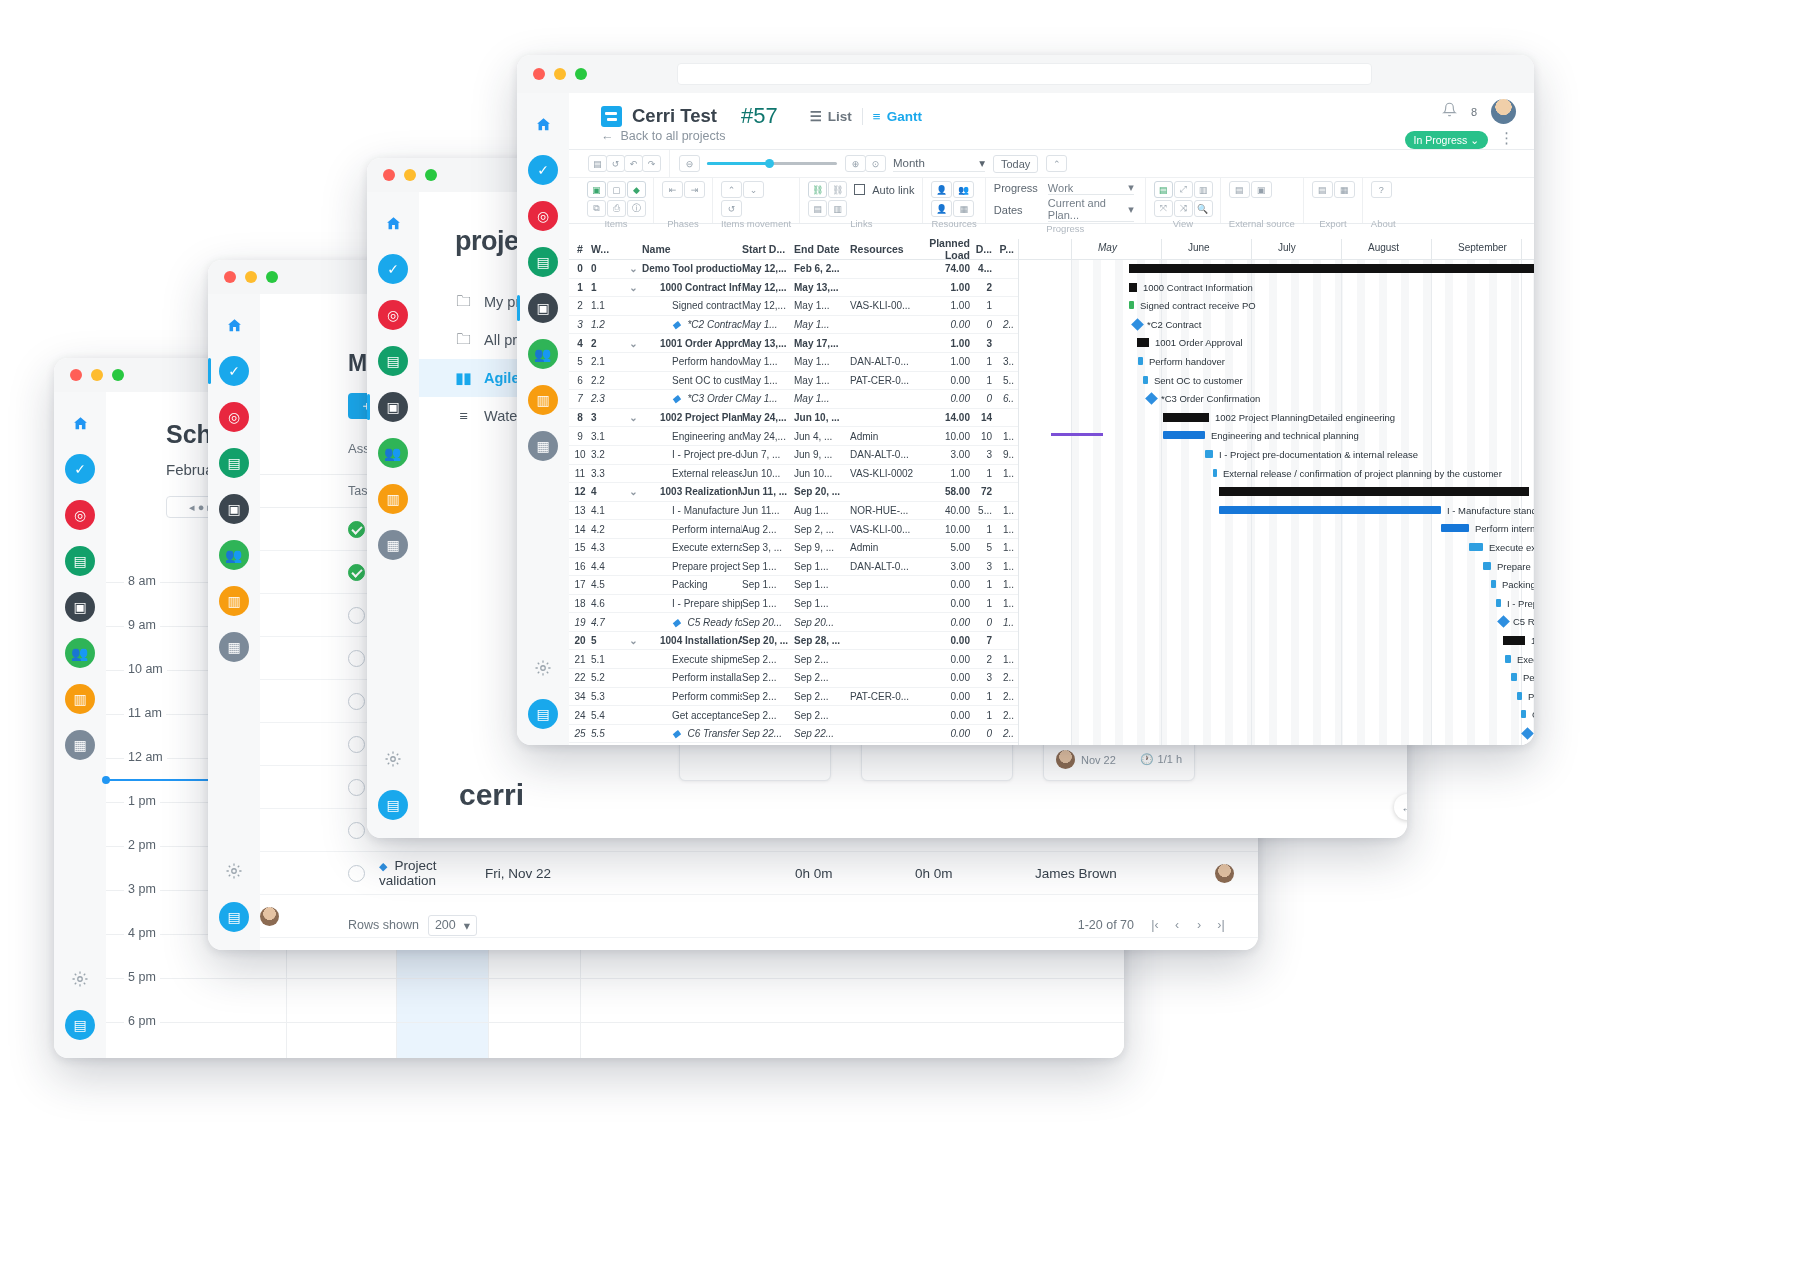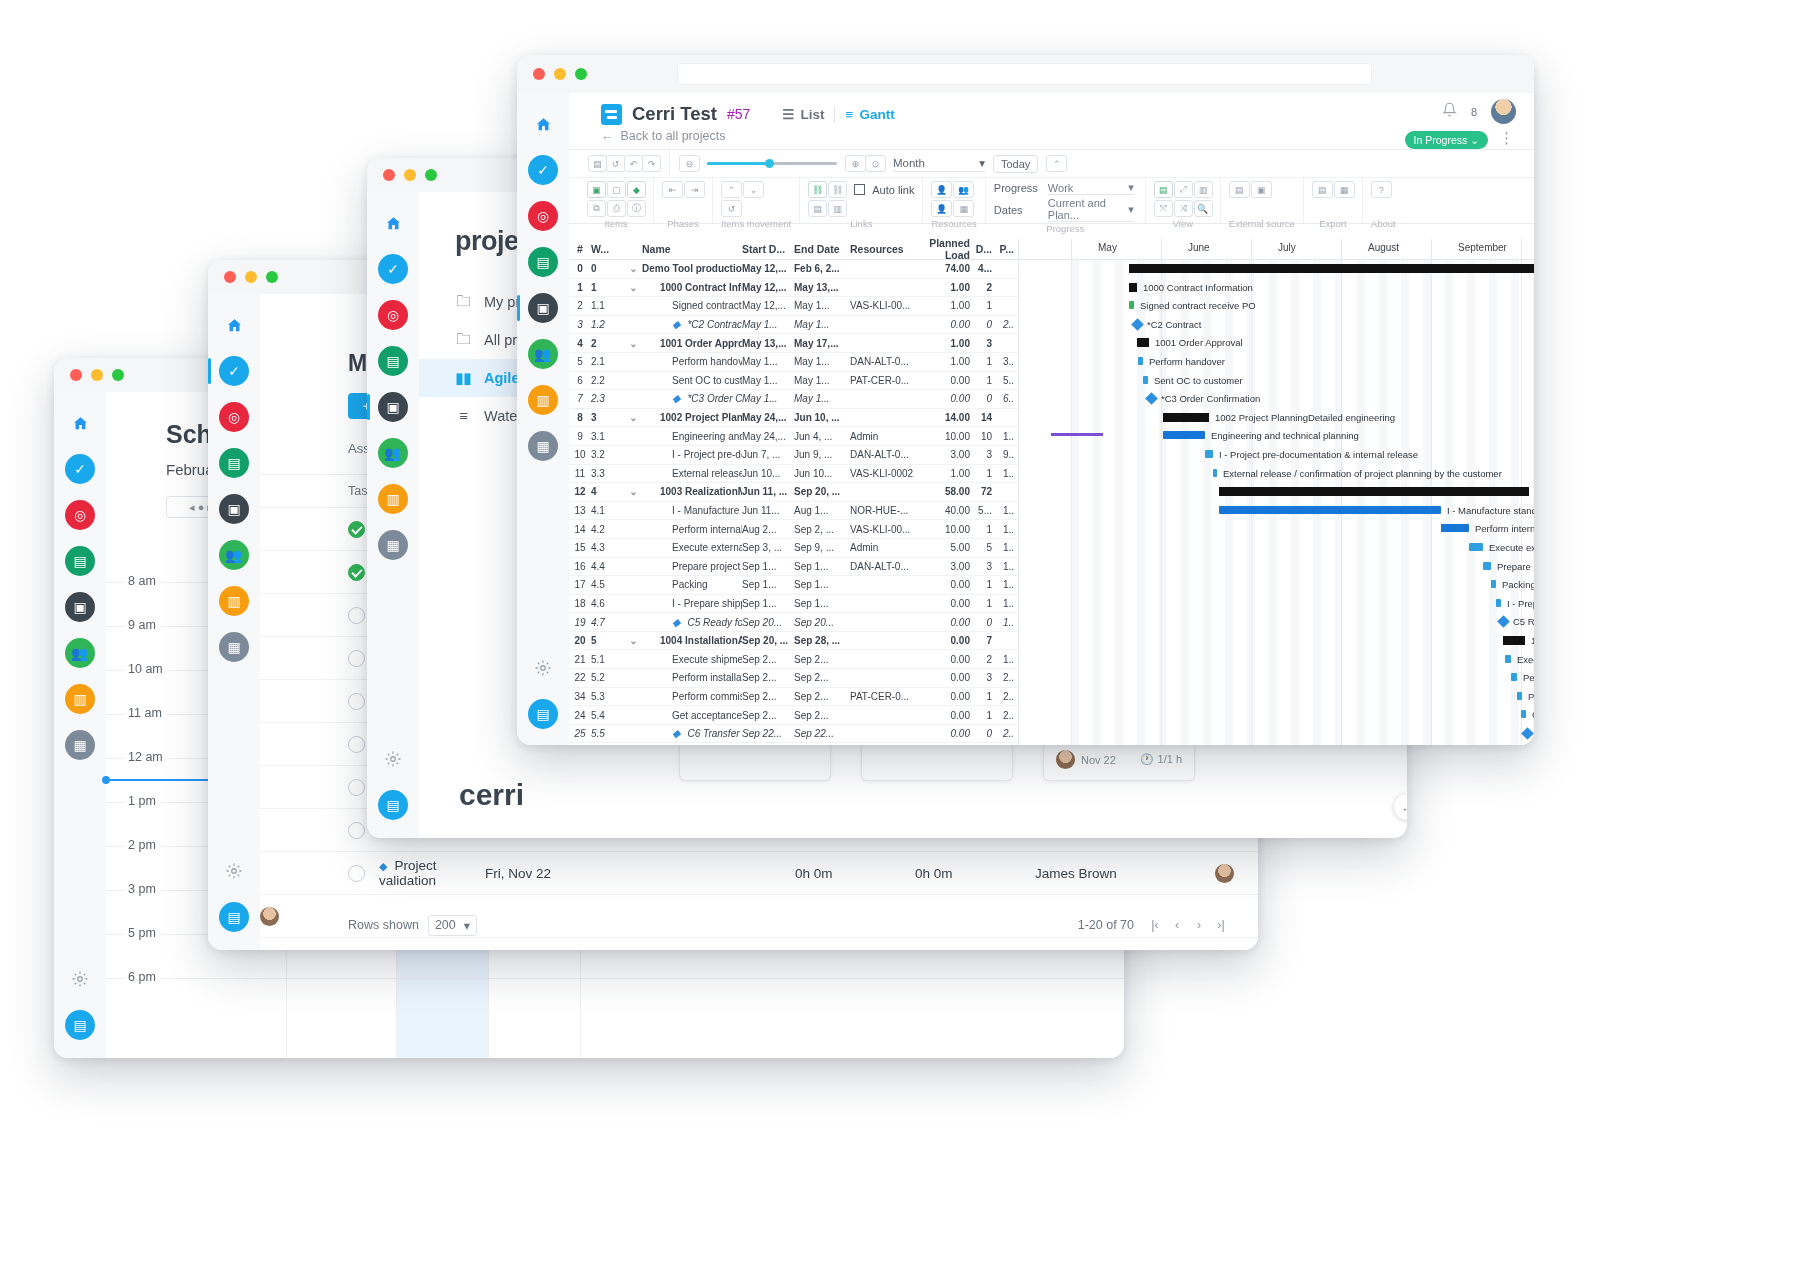--- a/index.html
+++ b/index.html
@@ -100,21 +100,21 @@
              border-radius:4px; border:1px solid #eceef0;}
   #w4 .body { position:absolute; left:52px; top:38px; right:0; bottom:0; background:#fff; }
 
   .g-topbar { height:56px; position:relative; }
   .g-title { position:absolute; left:32px; top:10px; display:flex; align-items:center; gap:10px; }
   .g-logo { width:21px;height:21px;background:#19a8ec;border-radius:3px; position:relative;}
   .g-logo:before,.g-logo:after{content:"";position:absolute;background:#fff;height:3px;border-radius:1px;}
   .g-logo:before{left:4px;top:6px;width:12px;}
   .g-logo:after{left:6px;top:12px;width:10px;}
   .g-name { font-size:18.5px; font-weight:700; color:#39434d;}
-  .g-num { font-size:14px; color:#a21caf; font-weight:400;}
+  .g-num { font-size:22px; color:#0f766e; font-weight:400;margin-left:14px;}
   .g-tab { display:flex; align-items:center; gap:6px; font-size:13.5px; color:#6b757e; font-weight:600;}
   .g-tab.act { color:#19a8ec; }
   .g-sep { width:1px; height:17px; background:#e2e6ea; }
   .g-back { position:absolute; left:32px; top:36px; font-size:12.5px; color:#8a949e; display:flex; gap:7px; align-items:center;}
   .g-right { position:absolute; right:18px; top:6px; display:flex; align-items:center; gap:14px; }
   .bell { position:relative; color:#9aa4ad; font-size:16px;}
   .bellct { font-size:11px; color:#6b757e; }
   .avatar { width:25px;height:25px;border-radius:50%;
             background:radial-gradient(circle at 50% 32%, #f0cfa9 38%, #5c7c99 39%); }
   .status-pill { position:absolute; right:46px; top:38px; background:#29c18a; color:#fff;
@@ -249,20 +249,23 @@
             <div class="hrow">
               <span class="hlbl">1 pm</span>
             </div>
             <div class="hrow">
               <span class="hlbl">2 pm</span>
             </div>
             <div class="hrow">
               <span class="hlbl">3 pm</span>
             </div>
             <div class="hrow">
+              <span class="hlbl">4 pm</span>
+            </div>
+            <div class="hrow">
               <span class="hlbl">5 pm</span>
             </div>
             <div class="hrow">
               <span class="hlbl">6 pm</span>
             </div>
           </div>
       </div>
     </div>
   </div>
 
@@ -1046,21 +1049,21 @@
                 <span class="c-ed">Sep 22...</span>
                 <span class="c-res"></span>
                 <span class="c-pl">0.00</span>
                 <span class="c-d">0</span>
                 <span class="c-p">2..</span>
               </div>
             </div>
         </div>
         <div class="chartpane">
           <div class="tl-head" id="tlhead">
-              <span class="tl-m" style="left: 79px;">May</span>
+              <span class="tl-m" style="left: 79px; font-style: italic;">May</span>
               <span class="tl-sep" style="left: 52px;"></span>
               <span class="tl-m" style="left: 169px;">June</span>
               <span class="tl-sep" style="left: 142px;"></span>
               <span class="tl-m" style="left: 259px;">July</span>
               <span class="tl-sep" style="left: 232px;"></span>
               <span class="tl-m" style="left: 349px;">August</span>
               <span class="tl-sep" style="left: 322px;"></span>
               <span class="tl-m" style="left: 439px;">September</span>
               <span class="tl-sep" style="left: 412px;"></span>
               <span class="tl-sep" style="left: 502px;"></span>

